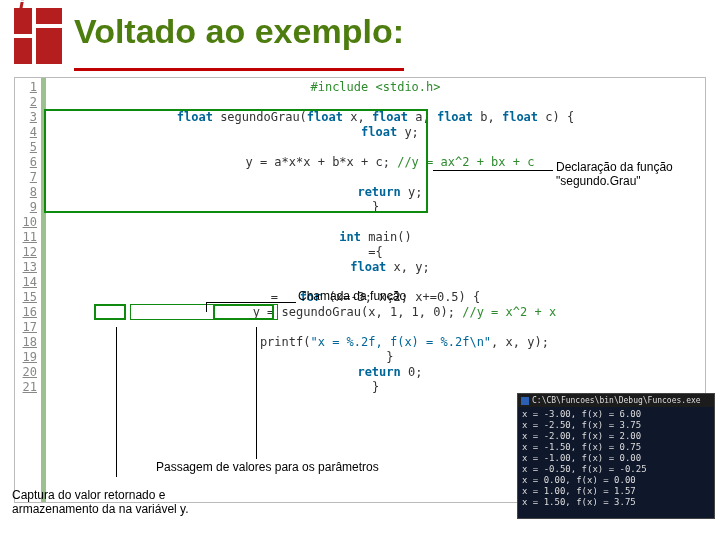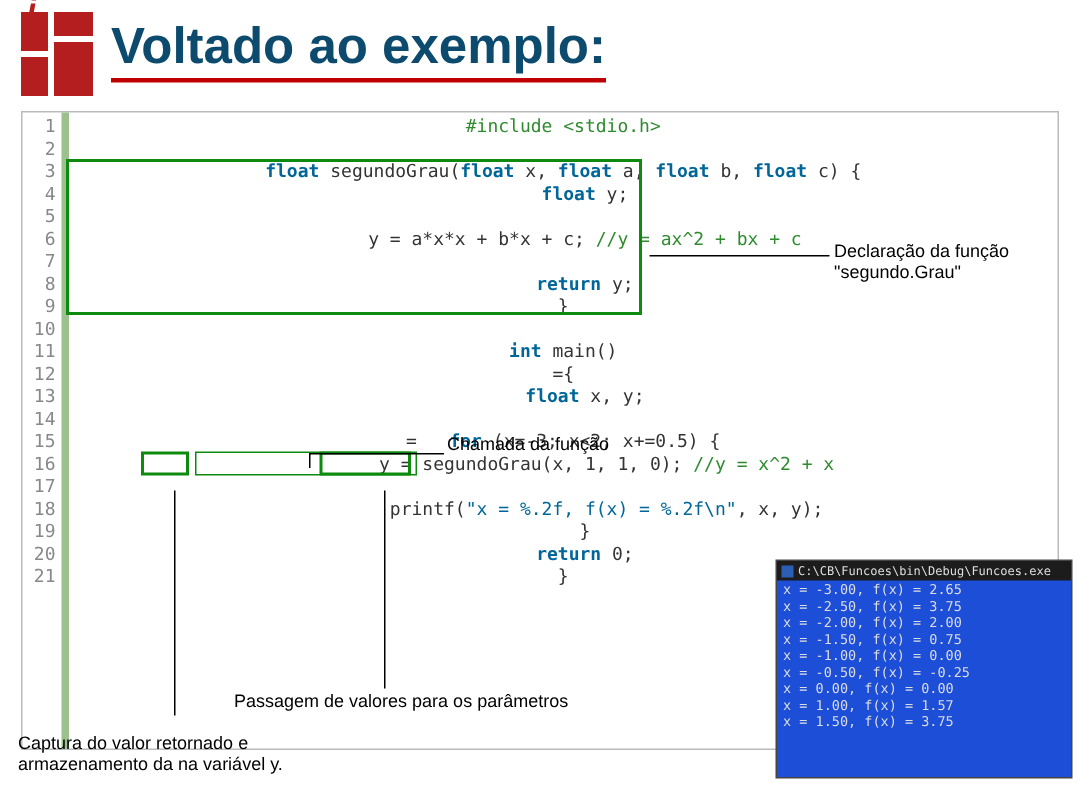--- a/index.html
+++ b/index.html
@@ -6,31 +6,31 @@
   body { width:720px; height:540px; font-family:Arial,Helvetica,sans-serif; background:#fff; position:relative; overflow:hidden; }
   .slide { width:720px; height:540px; position:relative; padding:8px 14px; }
   .header { display:flex; align-items:flex-start; gap:8px; }
   .logo { width:52px; height:60px; position:relative; }
   .logo .q { position:absolute; background:#b51e1e; }
   .logo .tl { left:0; top:0; width:18px; height:26px; }
   .logo .tr { left:22px; top:0; width:26px; height:16px; }
   .logo .bl { left:0; top:30px; width:18px; height:26px; }
   .logo .br { left:22px; top:20px; width:26px; height:36px; }
   .logo .curl { position:absolute; left:4px; top:-14px; font-size:22px; color:#b51e1e; font-style:italic; font-weight:bold; }
-  .title { font-size:34px; font-weight:800; color:#0c4a6e; border-bottom:3px solid #c00000; line-height:1.05; padding-bottom:2px; margin-top:6px; }
+  .title { font-size:34px; font-weight:800; color:#4d7c0f; border-bottom:3px solid #c00000; line-height:1.05; padding-bottom:18px; margin-top:6px; }
   .codebox { margin-top:6px; border:1px solid #bbb; background:#fff; font-family:Consolas,Menlo,monospace; font-size:12px; display:flex; position:relative; }
-  .gutter-nums { width:26px; text-align:right; color:#888; padding:2px 4px 2px 2px; line-height:15px; }
+  .gutter-nums { width:26px; text-align:right; color:#888; padding:2px 4px 2px 2px; line-height:15px;text-decoration:underline; }
   .gutter-bar { width:5px; background:#9cc18e; }
   .code { flex:1; padding:2px 6px; line-height:15px; white-space:pre; color:#333; position:relative;text-align:center; }
   .dr  { color:#2e8b2e; }       
   .kw  { color:#006699; font-weight:600; }
   .s   { color:#006699; }       
   .box-green { position:absolute; border:2px solid #0e8a0e; pointer-events:none; }
   .ann { position:absolute; font-size:12px; color:#000; font-family:Arial,Helvetica,sans-serif; }
-  .console { position:absolute; right:6px; bottom:22px; width:196px; height:144px; background:#1d4ed8; color:#ddd; font-family:Consolas,monospace; font-size:9px; line-height:11px; padding:2px 4px; box-shadow:0 0 0 1px #444; }
+  .console { position:absolute; right:6px; bottom:22px; width:196px; height:124px; background:#0f172a; color:#ddd; font-family:Consolas,monospace; font-size:9px; line-height:11px; padding:2px 4px; box-shadow:0 0 0 1px #444; }
   .console .titlebar { background:#1c1c1c; color:#ddd; font-size:8px; padding:1px 3px; display:flex; align-items:center; gap:3px; margin:-2px -4px 2px -4px; }
   .console .icon { width:8px; height:8px; background:#2b5fb3; display:inline-block; }
   .wire { position:absolute; background:#000; pointer-events:none; }
 </style>
 </head>
 <body>
 
 <div class="slide">
   <div class="header">
     <div class="logo">
@@ -85,21 +85,21 @@
   <div class="wire" style="left:206px; top:302px; width:90px; height:1px;"></div>
   <div class="wire" style="left:256px; top:327px; width:1px; height:132px;"></div>
   <div class="wire" style="left:116px; top:327px; width:1px; height:150px;"></div>
 
   <div class="console">
     <div class="titlebar">
       <span class="icon"></span>
       <span>C:\CB\Funcoes\bin\Debug\Funcoes.exe</span>
     </div>
     <div id="console-rows">
-        <div>x = -3.00, f(x) = 2.65</div>
+        <div>x = -3.00, f(x) = 6.00</div>
         <div>x = -2.50, f(x) = 3.75</div>
         <div>x = -2.00, f(x) = 2.00</div>
         <div>x = -1.50, f(x) = 0.75</div>
         <div>x = -1.00, f(x) = 0.00</div>
         <div>x = -0.50, f(x) = -0.25</div>
         <div>x =  0.00, f(x) = 0.00</div>
         <div>x =  1.00, f(x) = 1.57</div>
         <div>x =  1.50, f(x) = 3.75</div>
       </div>
   </div>

